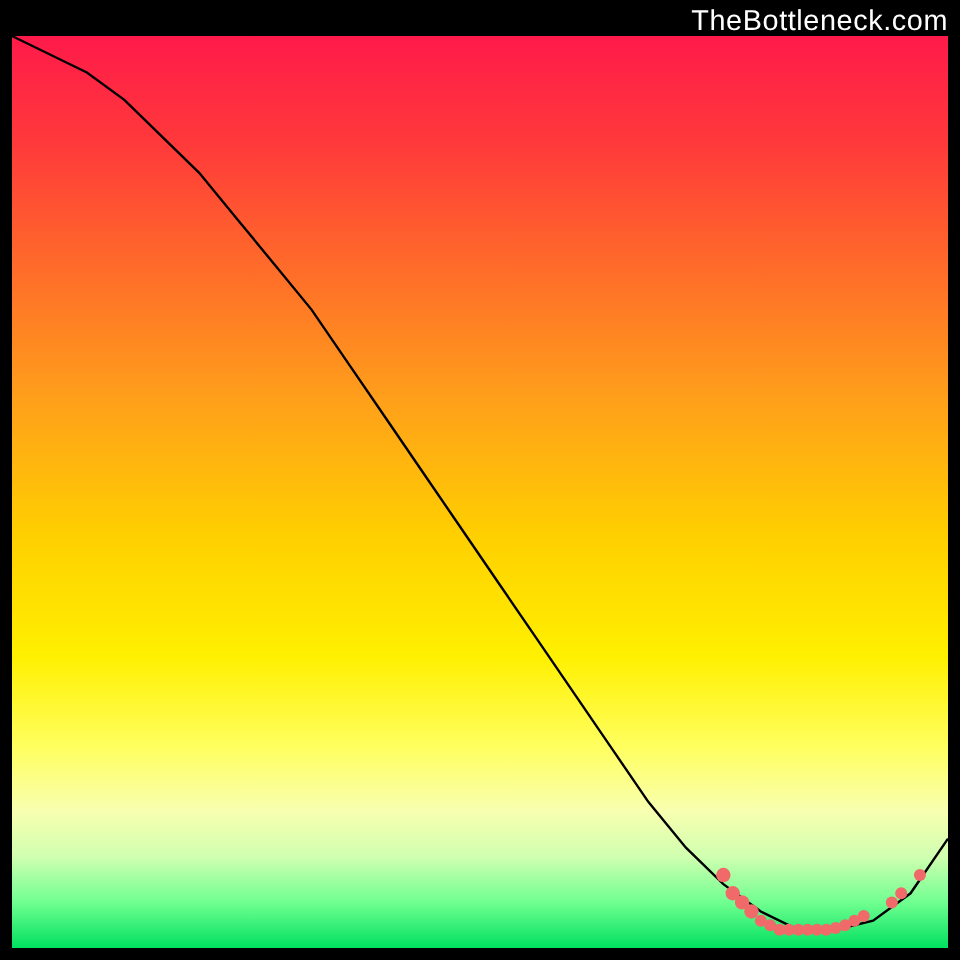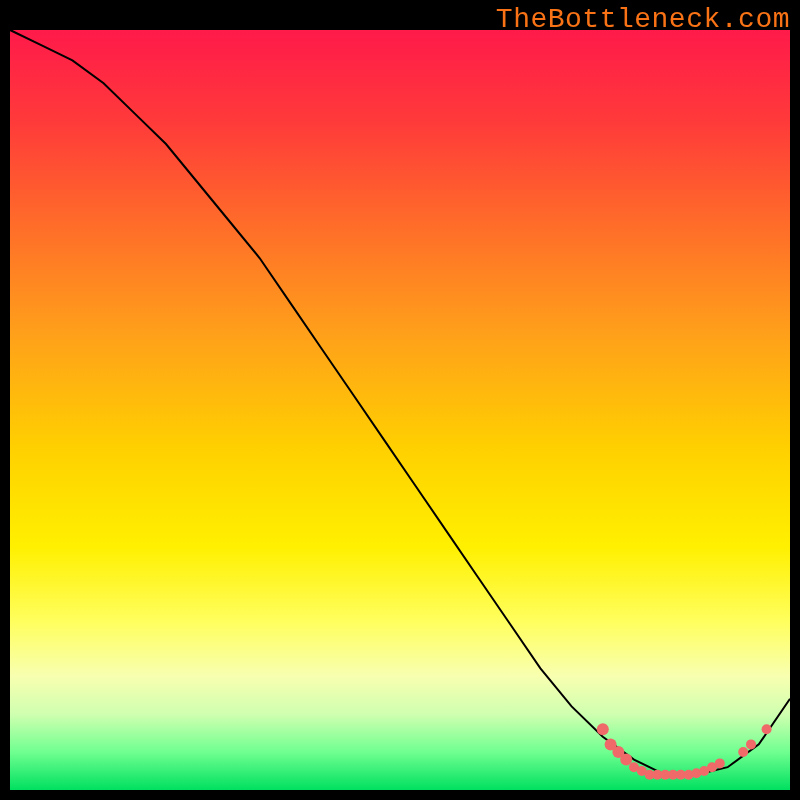--- a/index.html
+++ b/index.html
@@ -20,23 +20,23 @@
       #ffff60 78%,
       #f8ffb0 85%,
       #d0ffb0 90%,
       #70ff90 95%,
       #00e060 100%);
   }
   .watermark {
     position: absolute;
     top: 4px;
     right: 10px;
-    font-family: Liberation Mono, monospace;
-    font-size: 28px;
-    color: #f97316;
+    font-family: Liberation Sans, sans-serif;
+    font-size: 24px;
+    color: #ffffff;
     letter-spacing: 0.5px;
   }
   svg.curve {
     position: absolute;
     left: 10px;
     top: 30px;
     width: 780px;
     height: 760px;
     overflow: visible;
   }

